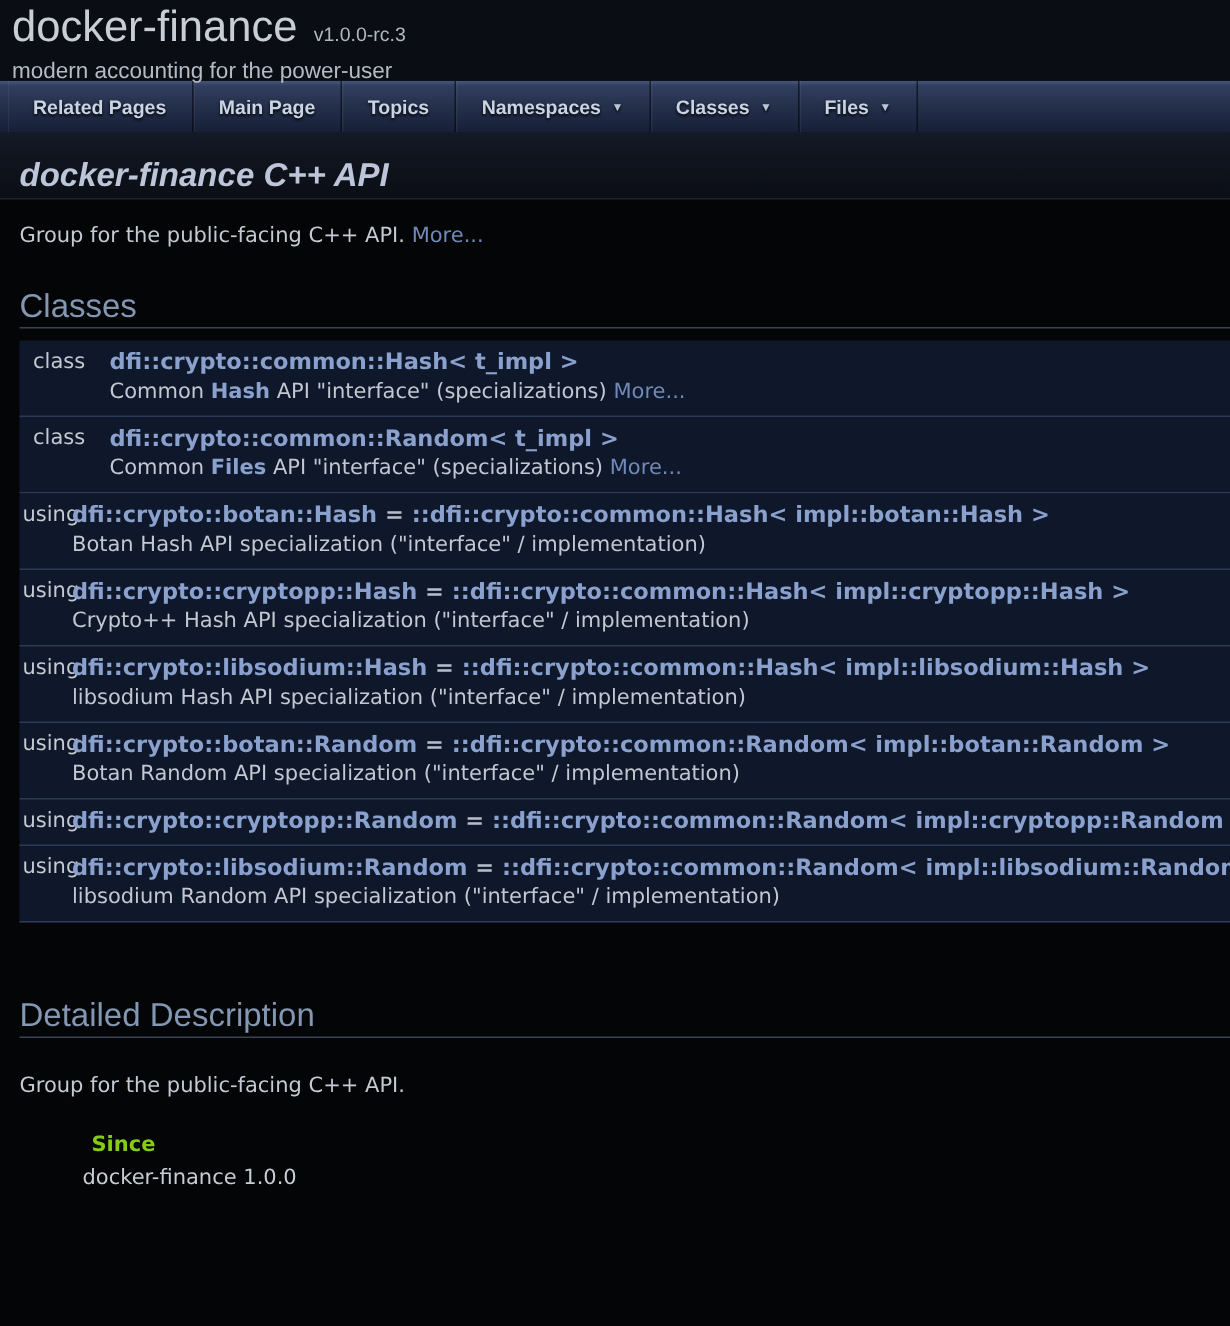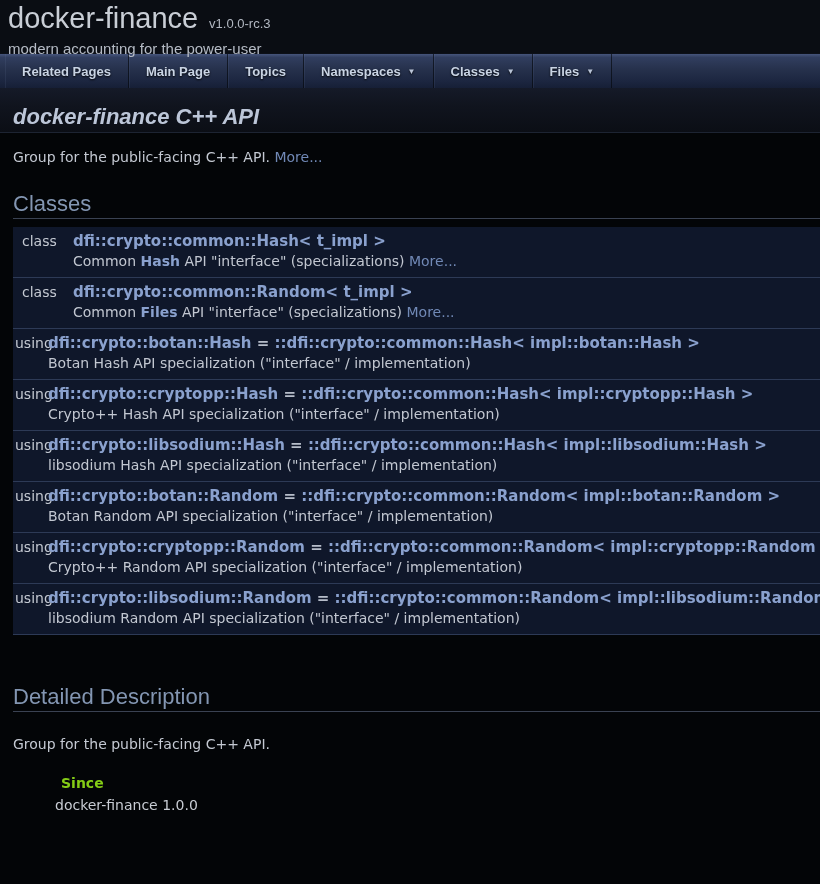--- a/index.html
+++ b/index.html
@@ -189,21 +189,20 @@
         <div class="mem-kw">using</div>
         <div class="mem-name"><a class="el">dfi::crypto::botan::Random</a><span class="plainsym"> = </span><a class="el">::dfi::crypto::common::Random</a><span class="linksym">&lt; </span><a class="el">impl::botan::Random</a><span class="linksym"> &gt;</span></div>
         <div class="mem-kw"></div>
         <div class="mem-desc">Botan Random API specialization ("interface" / implementation)</div>
       </div>
 
       <div class="mem-entry">
         <div class="mem-kw">using</div>
         <div class="mem-name"><a class="el">dfi::crypto::cryptopp::Random</a><span class="plainsym"> = </span><a class="el">::dfi::crypto::common::Random</a><span class="linksym">&lt; </span><a class="el">impl::cryptopp::Random</a><span class="linksym"> &gt;</span></div>
         <div class="mem-kw"></div>
-        <div class="mem-desc">Crypto++ Random API specialization ("interface" / implementation)</div>
       </div>
 
       <div class="mem-entry">
         <div class="mem-kw">using</div>
         <div class="mem-name"><a class="el">dfi::crypto::libsodium::Random</a><span class="plainsym"> = </span><a class="el">::dfi::crypto::common::Random</a><span class="linksym">&lt; </span><a class="el">impl::libsodium::Random</a></div>
         <div class="mem-kw"></div>
         <div class="mem-desc">libsodium Random API specialization ("interface" / implementation)</div>
       </div>
 
     </div>

